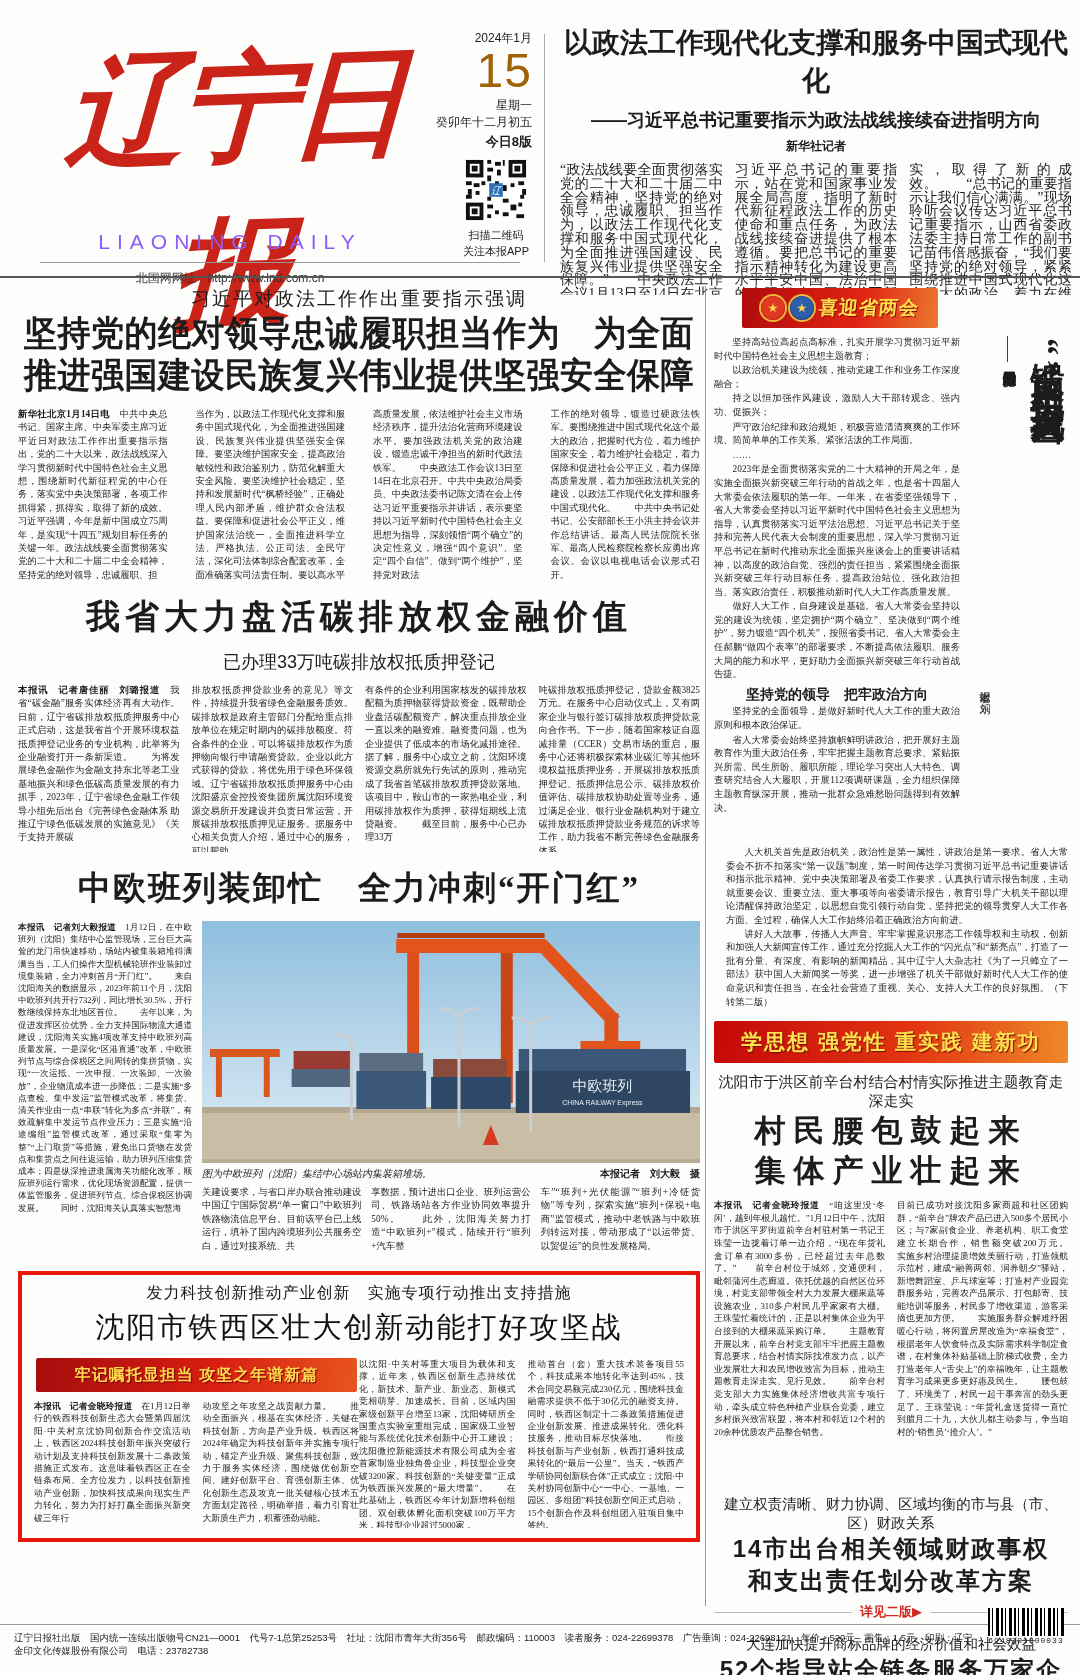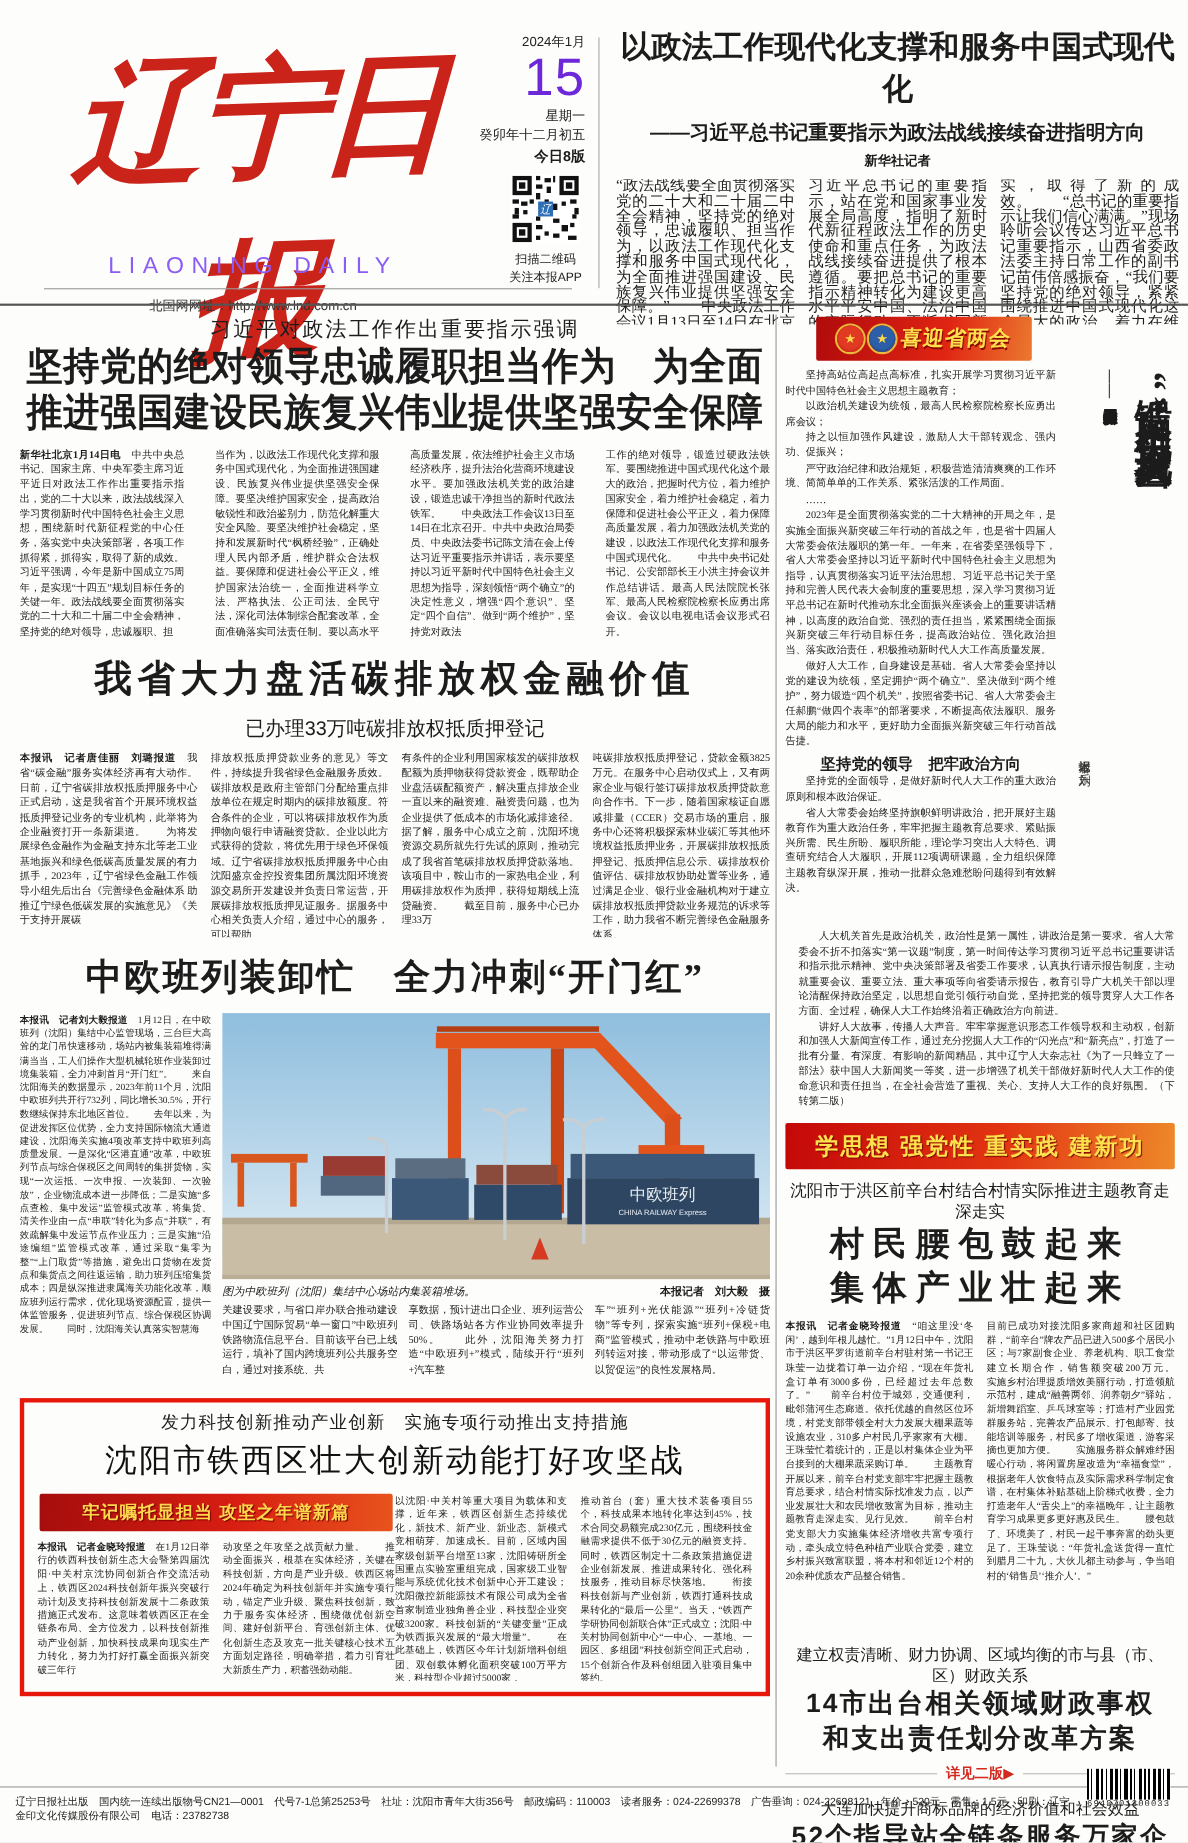--- a/index.html
+++ b/index.html
@@ -22,21 +22,21 @@
     font-size:118px; line-height:1.4; font-weight:bold; color:#c9231a;
     font-style:italic; transform:rotate(-2deg) skewX(-4deg); letter-spacing:-6px;
   }
   .mast-en { position:absolute; left:0; top:212px; width:400px; text-align:center;
     color:#8b5cf6; font-size:21px; letter-spacing:7px; }
   .mast-rule { position:absolute; left:10px; top:244px; width:480px; height:1px; background:#999; }
   .mast-url { position:absolute; left:0; top:252px; width:400px; text-align:center; font-size:12px; color:#333; }
 
   .dateblock { position:absolute; left:420px; top:30px; width:112px; height:235px; text-align:right; }
   .db-ym { font-size:12px; color:#222; }
-  .db-day { font-size:48px; line-height:1.0; color:#6d28d9; letter-spacing:1px; }
+  .db-day { font-size:48px; line-height:1.0; color:#a16207; letter-spacing:1px; }
   .db-week { font-size:12px; margin-top:2px; }
   .db-lunar { font-size:12px; }
   .db-pages { font-size:13px; font-weight:bold; margin-top:2px; }
   .qr-wrap { position:absolute; right:0; top:128px; width:72px; text-align:center; }
   .qr-hint { font-size:11px; line-height:1.3; margin-top:2px; }
   .header-vrule { position:absolute; left:544px; top:34px; width:1px; height:228px; background:#aaa; }
 
   .top-article { position:absolute; left:560px; top:24px; width:512px; }
   .ta-title { font-size:28px; font-weight:bold; text-align:center; letter-spacing:0; }
   .ta-sub { font-size:18px; font-weight:bold; text-align:center; margin-top:8px; }
@@ -350,21 +350,21 @@
 
     <div>
       <div class="banner-lianghui">
         <span class="emblem nat">★</span>
         <span class="emblem cppcc">★</span>
         <span class="txt">喜迎省两会</span>
       </div>
       <div class="renda-flex">
         <div class="renda-left just">
           <p>坚持高站位高起点高标准，扎实开展学习贯彻习近平新时代中国特色社会主义思想主题教育；</p>
-          <p>以政治机关建设为统领，最高人民检察院检察长应勇出席会议；</p>
+          <p>以政治机关建设为统领，推动党建工作和业务工作深度融合；</p>
           <p>持之以恒加强作风建设，激励人大干部转观念、强内功、促振兴；</p>
           <p>严守政治纪律和政治规矩，积极营造清清爽爽的工作环境、简简单单的工作关系、紧张活泼的工作局面。</p>
           <p>……</p>
           <p>2023年是全面贯彻落实党的二十大精神的开局之年，是实施全面振兴新突破三年行动的首战之年，也是省十四届人大常委会依法履职的第一年。一年来，在省委坚强领导下，省人大常委会坚持以习近平新时代中国特色社会主义思想为指导，认真贯彻落实习近平法治思想、习近平总书记关于坚持和完善人民代表大会制度的重要思想，深入学习贯彻习近平总书记在新时代推动东北全面振兴座谈会上的重要讲话精神，以高度的政治自觉、强烈的责任担当，紧紧围绕全面振兴新突破三年行动目标任务，提高政治站位、强化政治担当、落实政治责任，积极推动新时代人大工作高质量发展。</p>
           <p>做好人大工作，自身建设是基础。省人大常委会坚持以党的建设为统领，坚定拥护“两个确立”、坚决做到“两个维护”，努力锻造“四个机关”，按照省委书记、省人大常委会主任郝鹏“做四个表率”的部署要求，不断提高依法履职、服务大局的能力和水平，更好助力全面振兴新突破三年行动首战告捷。</p>
           <div class="renda-head">坚持党的领导　把牢政治方向</div>
           <p>坚持党的全面领导，是做好新时代人大工作的重大政治原则和根本政治保证。</p>
           <p>省人大常委会始终坚持旗帜鲜明讲政治，把开展好主题教育作为重大政治任务，牢牢把握主题教育总要求、紧贴振兴所需、民生所盼、履职所能，理论学习突出人大特色、调查研究结合人大履职，开展112项调研课题，全力组织保障主题教育纵深开展，推动一批群众急难愁盼问题得到有效解决。</p>
         </div>
         <div class="renda-vblock">

